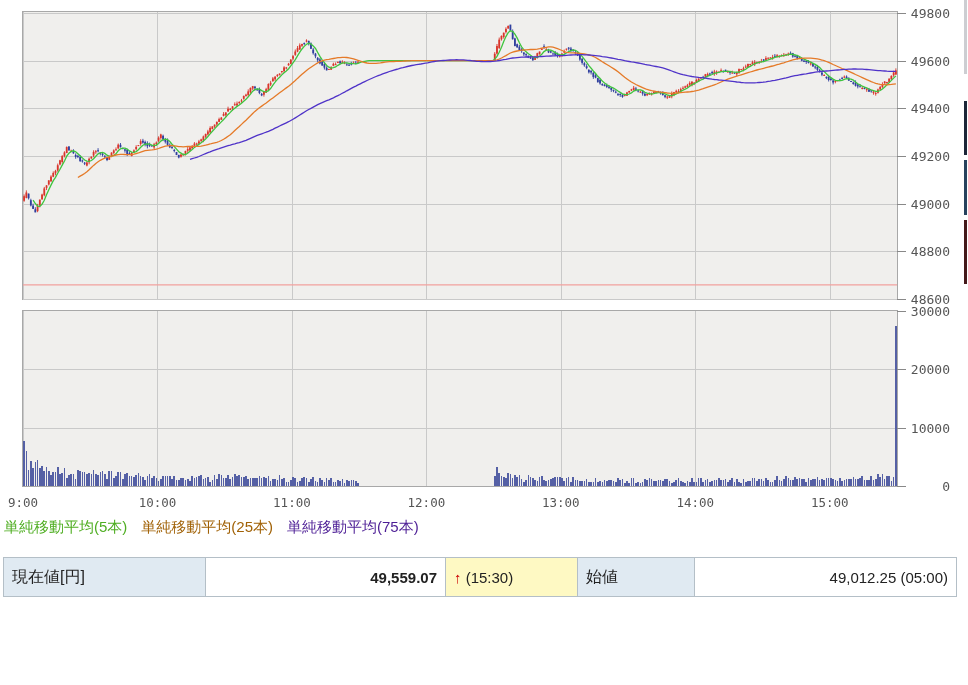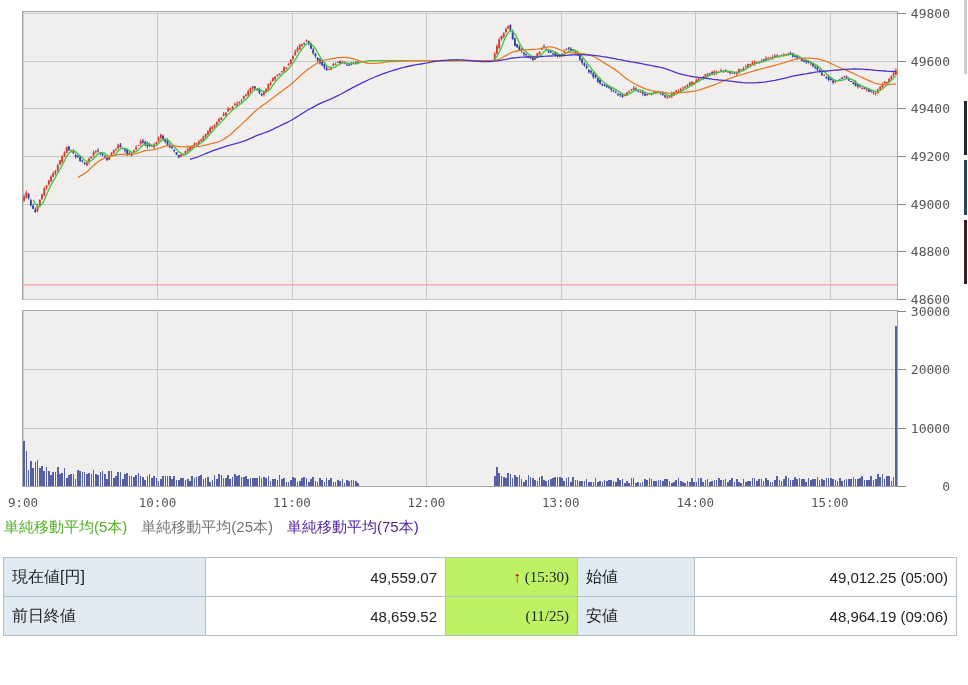--- a/index.html
+++ b/index.html
@@ -7,22 +7,22 @@
   #stage{position:relative;width:968px;height:685px;background:#fff;}
   #chart-svg{position:absolute;left:0;top:0;}
   #legend{position:absolute;left:4px;top:518px;height:20px;white-space:nowrap;font-size:15px;}
   .legend-item{display:inline-block;margin-right:14px;}
   #quote-table{position:absolute;left:3px;top:557px;border-collapse:collapse;table-layout:fixed;
     font-size:15px;color:#222;}
   #quote-table td{border:1px solid #b4bfc7;height:39px;box-sizing:border-box;padding:4px 8px;
     overflow:hidden;white-space:nowrap;}
   td.lbl{background:#e0eaf2;font-size:16px;color:#222;text-align:left;}
   td.val{text-align:right;padding-right:14px;background:#fff;}
-  td.extra{text-align:right;padding-right:7px;background:#bef264;font-family:Liberation Serif, serif;}
-  .bold{font-weight:normal;}
+  td.extra{text-align:left;padding-right:7px;background:#fef9c3;}
+  .bold{font-weight:bold;}
   .red{color:#cc2222;}
   .arrow{color:#cc0000;font-weight:bold;}
   #edge-artifacts div{position:absolute;width:3px;left:964px;}
 </style>
 </head>
 <body>
 
 <div id="stage">
 
   <svg id="chart-svg" width="968" height="516">
@@ -1083,45 +1083,38 @@
         <text x="23" y="507">9:00</text>
         <text x="157.46153846153845" y="507">10:00</text>
         <text x="291.9230769230769" y="507">11:00</text>
         <text x="426.3846153846154" y="507">12:00</text>
         <text x="560.8461538461538" y="507">13:00</text>
         <text x="695.3076923076923" y="507">14:00</text>
         <text x="829.7692307692308" y="507">15:00</text>
       </g>
     </svg>
 
-  <div id="legend"><span class="legend-item" style="color: rgb(79, 174, 34);">単純移動平均(5本)</span><span class="legend-item" style="color: #737373;">単純移動平均(25本)</span><span class="legend-item" style="color: #4c1d95;">単純移動平均(75本)</span></div>
+  <div id="legend"><span class="legend-item" style="color: rgb(79, 174, 34);">単純移動平均(5本)</span><span class="legend-item" style="color: #a16207;">単純移動平均(25本)</span><span class="legend-item" style="color: #4c1d95;">単純移動平均(75本)</span></div>
 
   <table id="quote-table">
     <colgroup>
       <col style="width:202px">
         <col style="width:240px">
         <col style="width:132px">
       <col style="width:117px">
         <col style="width:262px">
     </colgroup>
     <tbody>
         <tr>
       <td class="lbl">現在値[円]</td>
       <td class="val"><span class="bold">49,559.07</span></td>
       <td class="extra"><span class="arrow">↑</span> <span>(15:30)</span></td>
       <td class="lbl">始値</td>
       <td class="val">49,012.25 (05:00)</td>
     </tr>
-    <tr>
-      <td class="lbl">前日終値</td>
-      <td class="val">48,659.52</td>
-      <td class="extra">(11/25)</td>
-      <td class="lbl">安値</td>
-      <td class="val">48,964.19 (09:06)</td>
-    </tr>
   </tbody>
     </table>
 
   <div id="edge-artifacts">
       <div style="top: 0px; height: 74px; background: rgb(205, 206, 210);"></div>
       <div style="top: 101px; height: 54px; background: rgb(28, 38, 56);"></div>
       <div style="top: 160px; height: 55px; background: rgb(39, 67, 94);"></div>
       <div style="top: 220px; height: 64px; background: rgb(68, 25, 26);"></div>
     </div>
 </div>

